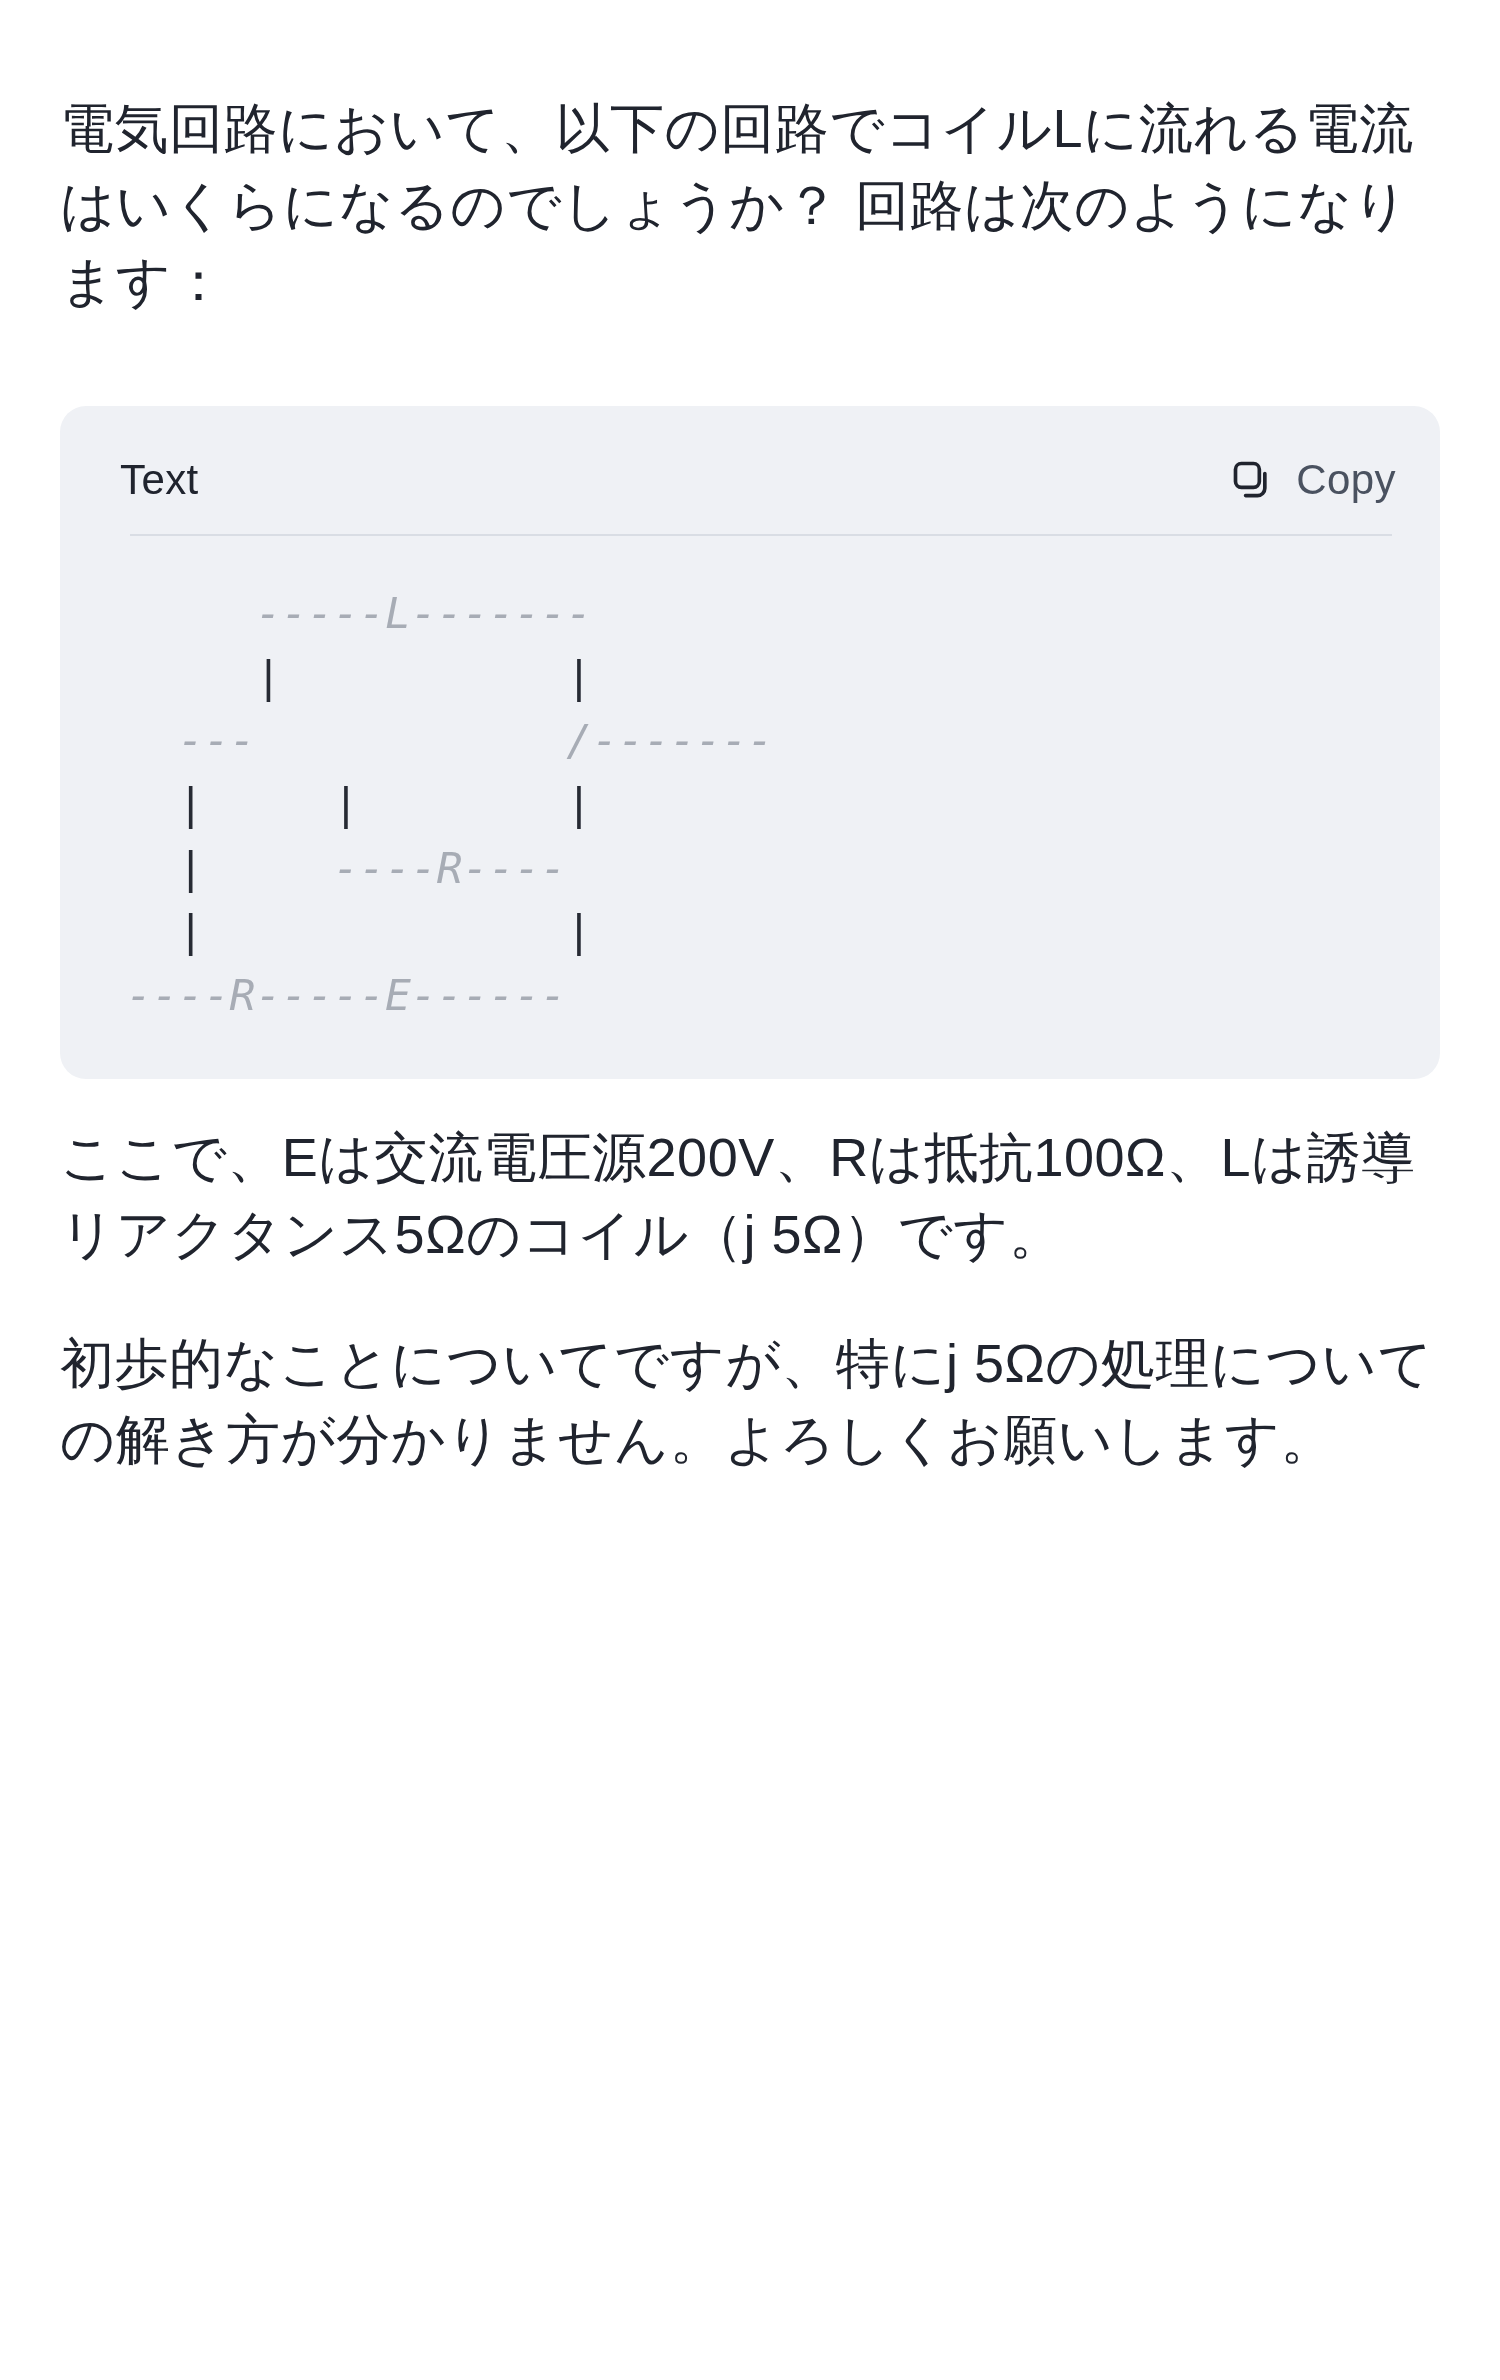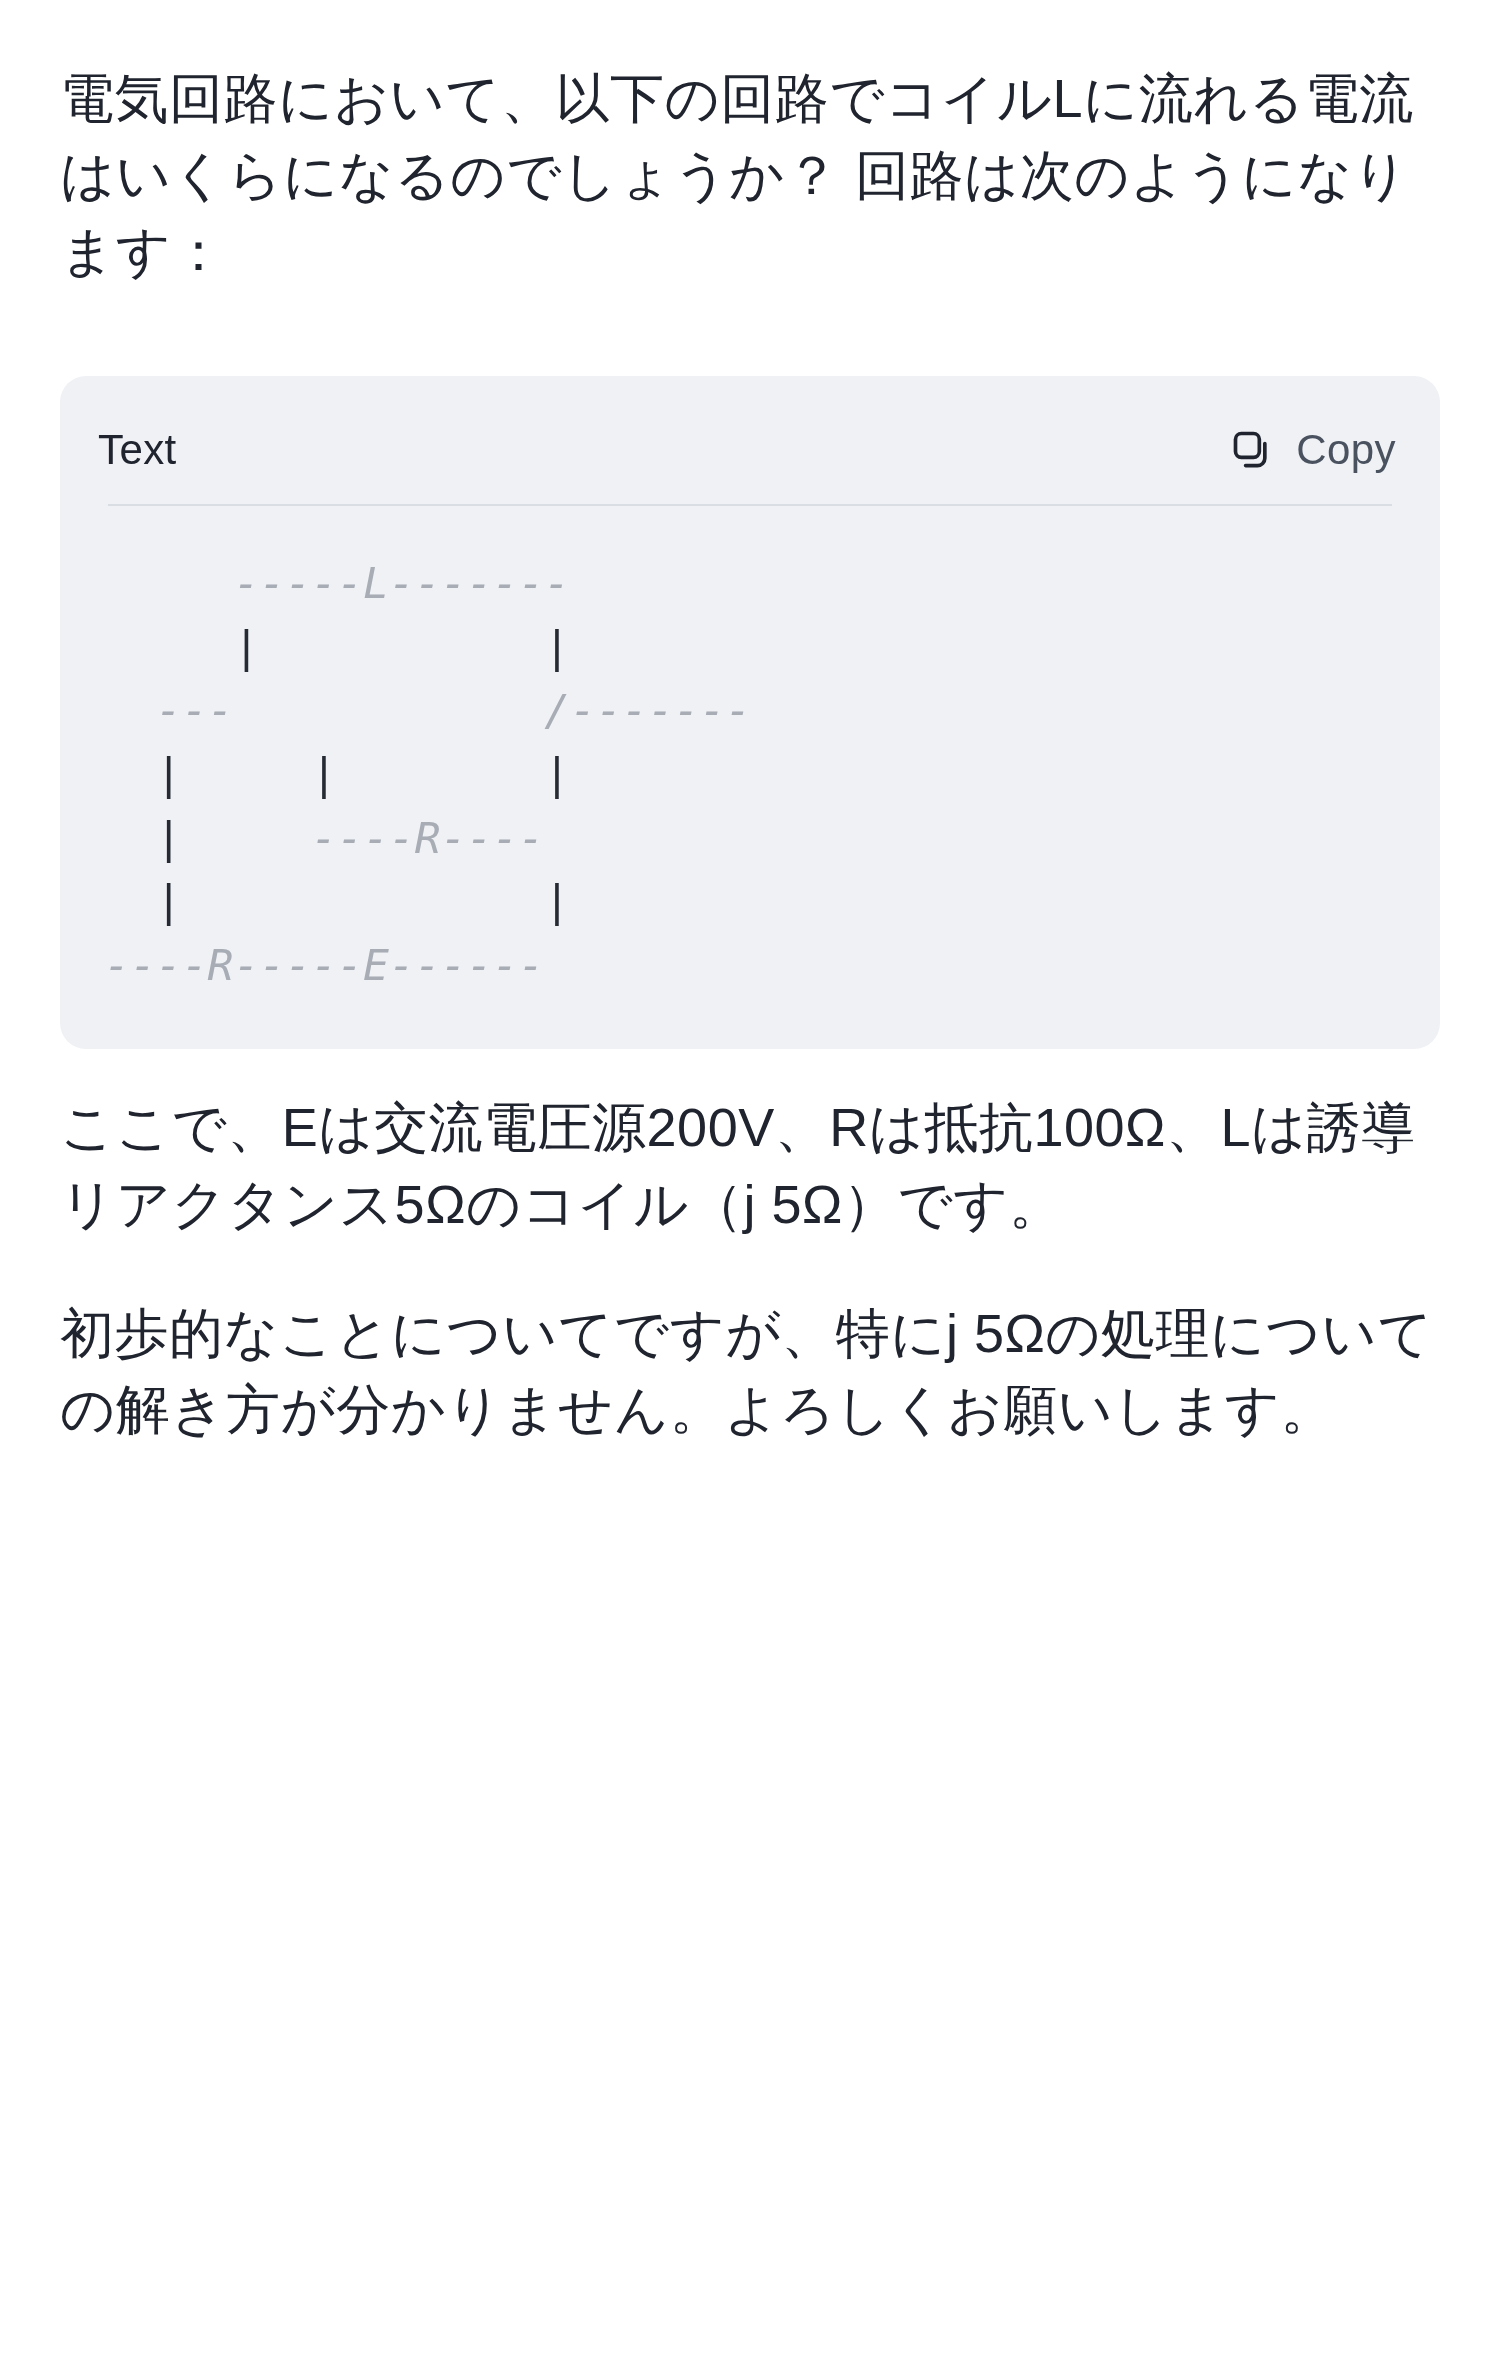--- a/index.html
+++ b/index.html
@@ -26,30 +26,30 @@
 
   
   .para {
     font-size: 54px;
     line-height: 1.42;
     letter-spacing: 0.5px;
     color: #20242e;
     margin: 0;
     font-weight: 400;
   }
-  .para-1 { padding-top: 60px; }
+  .para-1 { padding-top: 60px; margin-top: 30px; }
   .para-2 { padding-top: 40px; }
   .para-3 { padding-top: 52px; }
 
   
   .code-card {
     margin-top: 86px;
     background: #eff1f5;
     border-radius: 26px;
-    padding: 0 38px 52px 38px;
+    padding: 0 38px 52px 60px;
     box-sizing: border-box;
   }
   .code-card-header {
     display: flex;
     align-items: center;
     justify-content: space-between;
     padding: 46px 0 26px 0;
   }
   .code-card-label {
     font-size: 42px;

